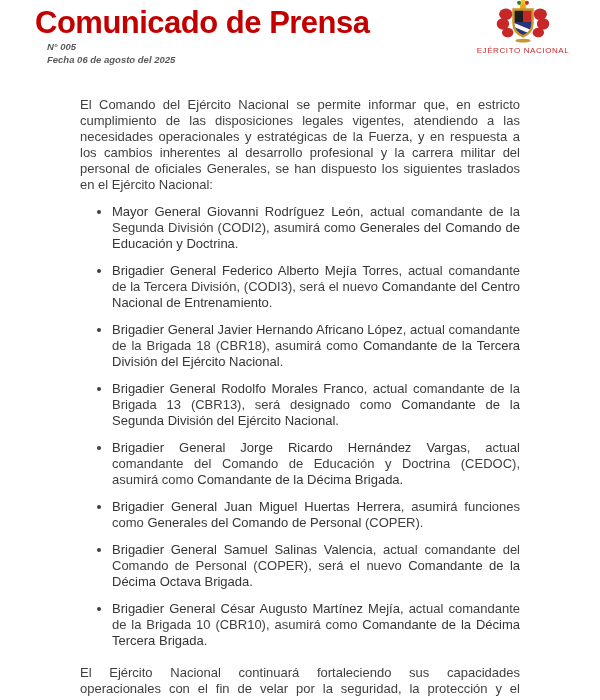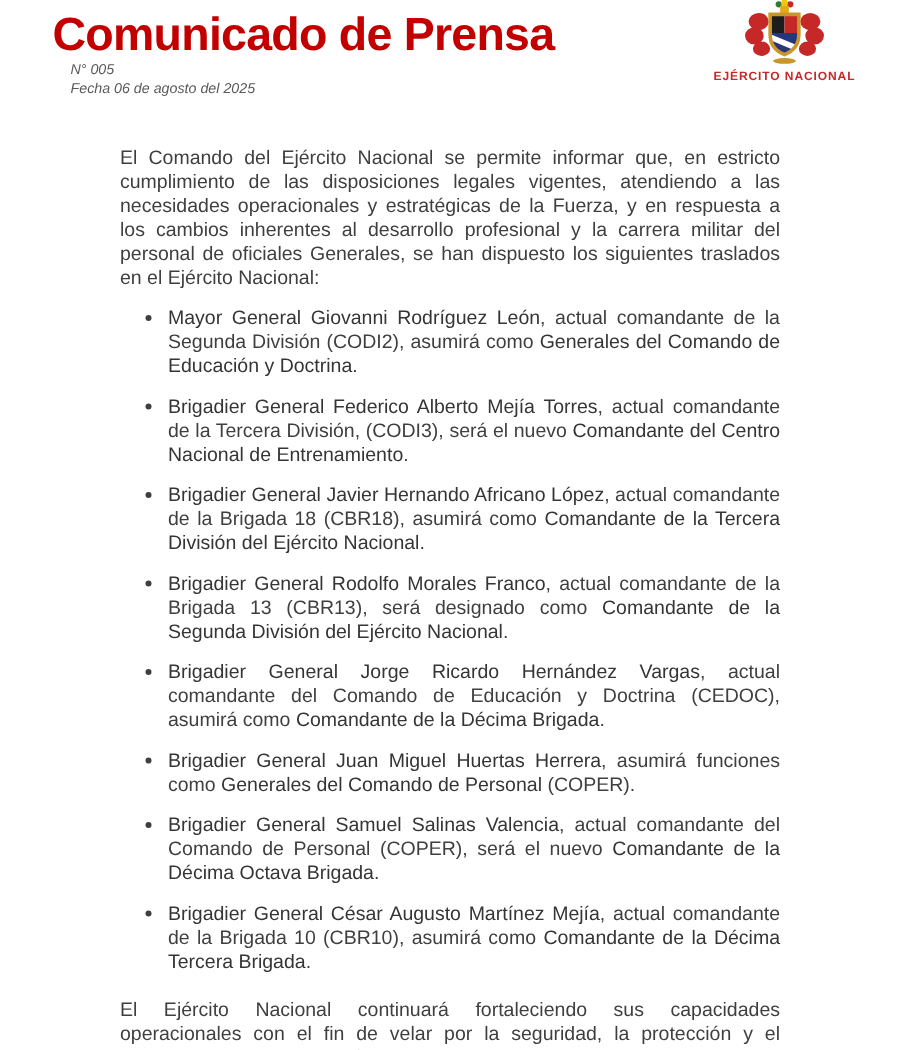--- a/index.html
+++ b/index.html
@@ -10,28 +10,28 @@
 
   
   .title {
     position: absolute; left: 35px; top: 5px;
     font-size: 31px; font-weight: bold; letter-spacing: -0.5px;
     color: #c30000;
     font-family: "Liberation Sans", sans-serif;
   }
   .meta {
     position: absolute; left: 47px; top: 40px;
-    font-style: italic; font-size: 9.5px; line-height: 13px; color: #595959;
+    font-style: italic; font-size: 9.5px; line-height: 13px; color: #595959; font-weight: bold;
   }
   .logo {
     position: absolute; right: 22px; top: 0; width: 110px; text-align: center;
   }
   .logo svg { display: block; margin: 0 auto; }
   .logo-caption {
-    margin-top: 2px; font-size: 8px; font-weight: bold; letter-spacing: 0.6px;
+    margin-top: 2px; font-size: 8px; font-weight: normal; letter-spacing: 0.6px;
     color: #c62828; white-space: nowrap;
   }
 
   
   main {
     position: absolute; left: 80px; top: 97px; width: 440px;
     font-size: 13px; line-height: 16px; text-align: justify; color: #3f3f3f;
   }
   .intro { margin-bottom: 11px; }
   ul.transfers { margin: 0; padding-left: 32px; list-style: disc outside; }

